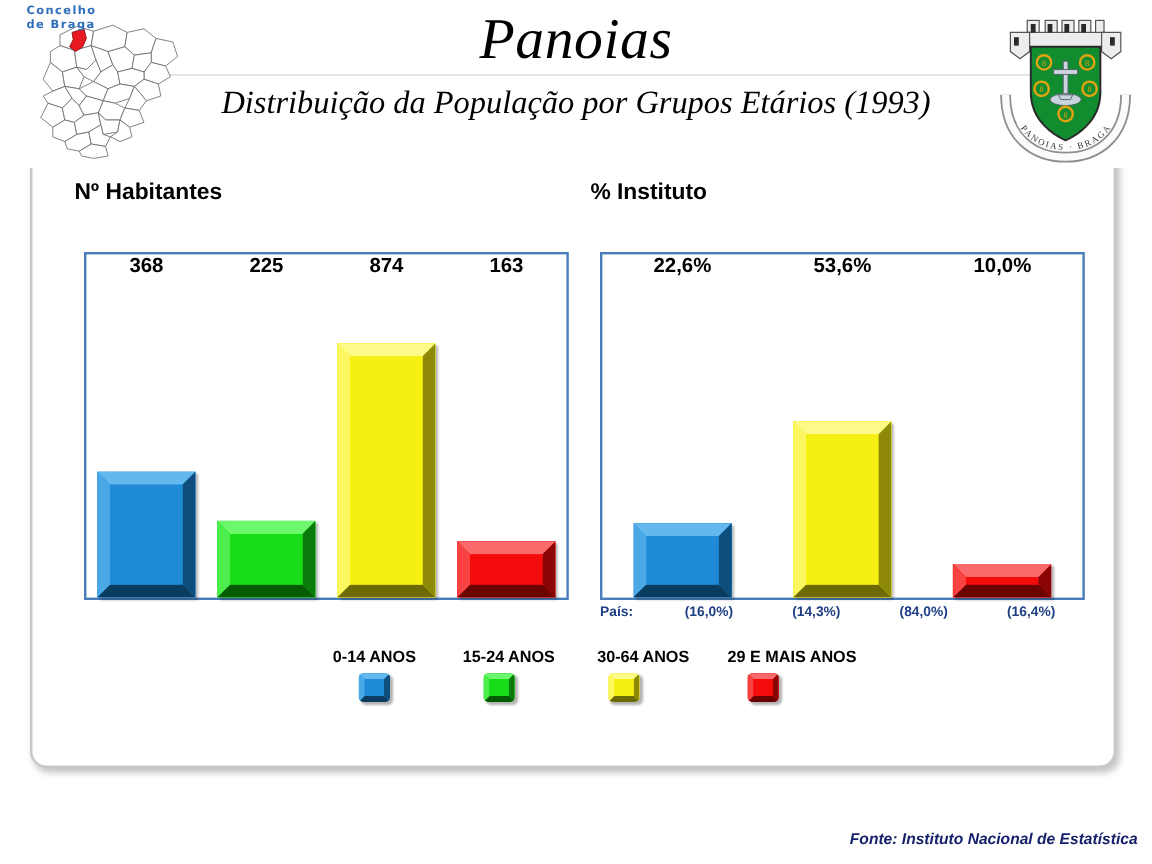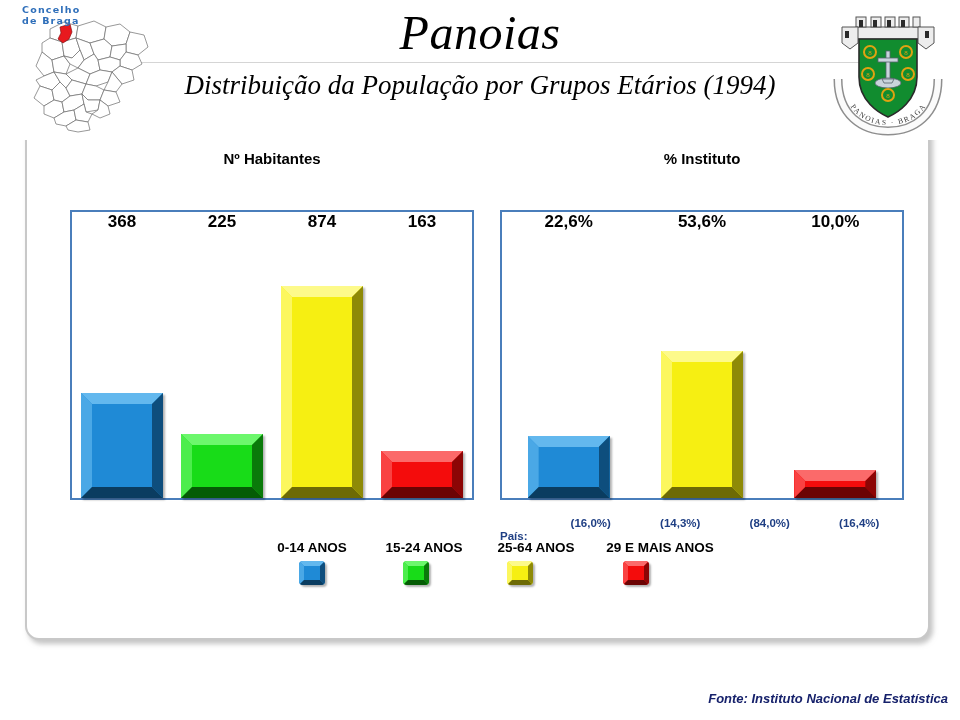--- a/index.html
+++ b/index.html
@@ -60,22 +60,22 @@
     white-space:pre;
   }
 
   
   #crest-wrap{
     position:absolute; right:10px; top:3px; width:124px; height:134px; z-index:7;
   }
 
   
   .chart-title{
-    position:absolute; width:100%; text-align:center;
-    font-size:15px; font-weight:bold; color:#000;
+    position:absolute; width:100%; 
+    font-size:19px; font-weight:bold; color:#000;
     top:0; left:0;
   }
   .chart-block{ position:absolute; }
   #chart-left{  left:62px;  top:150px; width:420px; height:360px; }
   #chart-right{ left:492px; top:150px; width:420px; height:360px; }
 
   .plot-frame{
     position:absolute; left:8px; top:60px;
     width:404px; height:290px;
     border:2px solid #4a7ebb;
@@ -111,21 +111,21 @@
       clip-path:polygon(0 0,100% 11px,100% calc(100% - 11px),0 100%); }
   .bar .bev .r{ top:0; bottom:0; right:0; width:11px;
       clip-path:polygon(0 11px,100% 0,100% 100%,0 calc(100% - 11px)); }
 
   
   #pais-row{
     position:absolute; left:8px; top:354px; width:404px;
     display:flex; align-items:center;
     font-size:11.5px; font-weight:bold; color:#1f3f84;
   }
-  #pais-label{ width:46px; flex:none;margin-top:26px; }
+  #pais-label{ width:46px; flex:none; }
   .pais-cell{ flex:1 1 0; text-align:center; }
 
   
   #legend{
     position:absolute; left:62px; top:540px; width:850px;
   }
   #legend-labels{
     display:flex; justify-content:flex-start; padding-left:198px;
   }
   .legend-label{
@@ -161,21 +161,21 @@
 </head>
 <body>
 
 <div id="page-panel"></div>
 
 <div id="header">
 
   <div id="title-block">
     <div id="main-title">Panoias</div>
     <div id="title-rule"></div>
-    <div id="subtitle">Distribuição da População por Grupos Etários (1994)</div>
+    <div id="subtitle">Distribuição da População por Grupos Etários (1993)</div>
   </div>
 
   <div id="map-wrap">
     <svg width="160" height="135" viewBox="0 0 160 135">
       <g fill="#ffffff" stroke="#6b6b6b" stroke-width="0.7">
         <path d="M42 27 L56 20 L70 24 L68 36 L54 40 L42 36 Z"></path>
         <path d="M70 24 L86 19 L98 25 L96 37 L82 41 L68 36 Z"></path>
         <path d="M98 25 L112 22 L122 30 L118 42 L104 44 L96 37 Z"></path>
         <path d="M122 30 L136 33 L140 45 L130 53 L118 50 L118 42 Z"></path>
         <path d="M42 36 L54 40 L56 54 L44 58 L34 50 L34 41 Z"></path>
@@ -378,21 +378,21 @@
     <span class="pais-cell">(14,3%)</span>
     <span class="pais-cell">(84,0%)</span>
     <span class="pais-cell">(16,4%)</span>
   </div>
 </div>
 
 <div id="legend">
   <div id="legend-labels">
     <div class="legend-label" style="width:104px;text-align:center">0-14 ANOS</div>
     <div class="legend-label" style="width:104px;text-align:center">15-24 ANOS</div>
-    <div class="legend-label" style="width:104px;text-align:center">25-64 ANOS</div>
+    <div class="legend-label" style="width:104px;text-align:center">30-64 ANOS</div>
     <div class="legend-label" style="width:128px;text-align:center">29 E MAIS ANOS</div>
   </div>
   <div id="legend-swatches">
     <div class="sw-holder" style="width:104px">
       <div class="swatch" style="background:#1f8ad6">
         <div class="bev">
             <i class="t" style="background:#63b8ee"></i>
             <i class="l" style="background:#4aa8e6"></i>
             <i class="r" style="background:#0e4e7d"></i>
             <i class="b" style="background:#0a3c60"></i>

